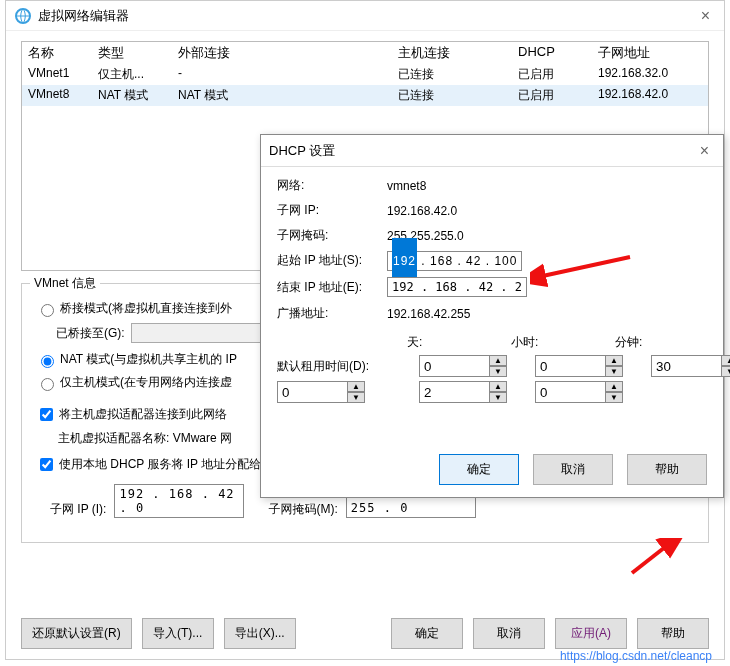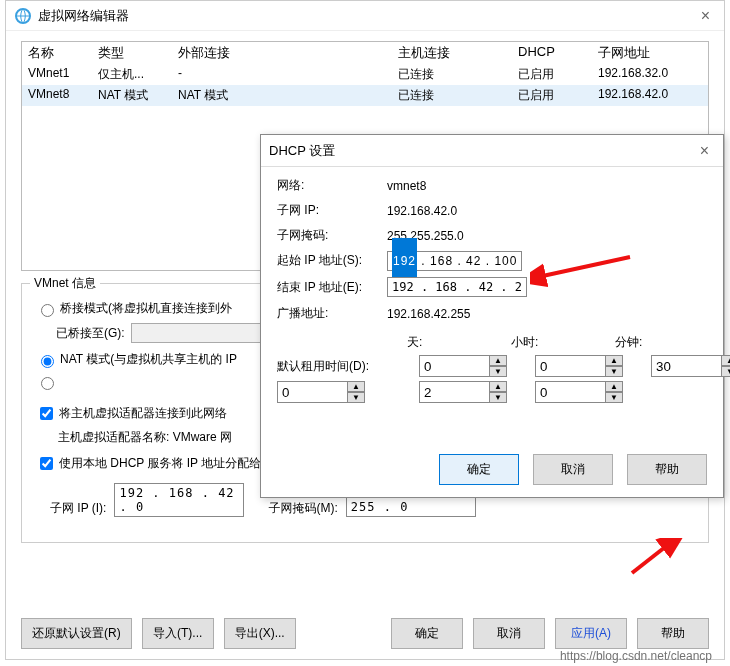--- a/index.html
+++ b/index.html
@@ -32,21 +32,21 @@
 .indent-row input[type=text] { width: 260px; height: 20px; border:1px solid #aaa; background:#f0f0f0; margin-left:6px; }
 .dhcp-btn { position:absolute; right: 10px; bottom: 52px; }
 
 .ip-row { display:flex; align-items:flex-end; margin: 10px 0 0 20px; gap:8px; }
 .ip-box { border:1px solid #888; padding: 2px 4px; font-family: monospace; font-size:12px; letter-spacing:1px; background:#fff; }
 .ip-box.wide { width: 130px; display:inline-block; }
 
 .bottom-buttons { position:absolute; bottom: 10px; left: 15px; right:15px; display:flex; gap:10px; }
 .bottom-buttons .spacer { flex:1; }
 button.win { font-size:12px; padding:6px 10px; min-width:72px; background:#e1e1e1; border:1px solid #adadad; cursor:pointer; }
-button.win:disabled { color:#1d4ed8; }
+button.win:disabled { color:#701a75; }
 button.win.primary { background:#e5f1fb; border-color:#0078d7; }
 
 
 .dhcp-dialog { position:absolute; left: 260px; top: 134px; width: 464px; height: 364px; background:#fff; border:1px solid #888; box-shadow: 2px 2px 8px rgba(0,0,0,.2); z-index:10; }
 .dhcp-dialog .titlebar { height: 32px; border-bottom:1px solid #ddd; }
 .dhcp-dialog .body { padding: 10px 16px; }
 .dhcp-grid { display:grid; grid-template-columns: 110px 1fr; row-gap: 8px; align-items:center; font-size:12px; }
 .dhcp-grid input.ip { width: 140px; border:1px solid #888; padding:2px 4px; font-family: monospace; font-size:12px; }
 .dhcp-grid .val { font-size:12px; }
 .hilite { background:#0078d7; color:#fff; padding:16px 1px; }
@@ -57,21 +57,21 @@
 .spin-wrap { display:flex; width:90px; }
 .spin-wrap input { width:70px; border:1px solid #888; border-right:none; padding:2px 4px; }
 .spin-btns { display:flex; flex-direction:column; }
 .spin-btns button { width:18px; height:11px; border:1px solid #888; background:#e1e1e1; font-size:8px; line-height:7px; padding:0; cursor:pointer; }
 
 .dlg-buttons { position:absolute; bottom:12px; right:16px; display:flex; gap:14px; }
 
 .arrow { position:absolute; z-index:20; }
 .arrow svg { display:block; }
 
-.watermark { position:absolute; bottom:3px; right:18px; color:#737373; font-size:12px; z-index:5; }
+.watermark { position:absolute; bottom:3px; right:18px; color:#3b82f6; font-size:12px; z-index:5; }
 </style>
 </head>
 <body>
 
 <div class="main-window">
   <div class="titlebar">
     <span class="app-icon">
       <svg viewBox="0 0 18 18">
           <circle cx="9" cy="9" r="7" fill="none" stroke="#3aa0e0" stroke-width="2"></circle>
           <path d="M2 9h14M9 2c3 3 3 11 0 14M9 2c-3 3-3 11 0 14" stroke="#3aa0e0" stroke-width="1" fill="none"></path>
@@ -117,20 +117,21 @@
     <div class="indent-row">
         <span>已桥接至(G):</span>
         <input type="text" disabled="" style="">
       </div>
     <div class="radio-row">
         <input type="radio" name="mode" checked="" style="">
         <span>NAT 模式(与虚拟机共享主机的 IP</span>
       </div>
     <div class="radio-row">
         <input type="radio" name="mode" style="">
+        <span>仅主机模式(在专用网络内连接虚</span>
       </div>
     <div class="check-row" style="margin-top:14px">
         <input type="checkbox" checked="" style="">
         <span>将主机虚拟适配器连接到此网络</span>
       </div>
     <div style="margin-left:28px">主机虚拟适配器名称: VMware 网</div>
     <div class="check-row" style="margin-top:8px">
         <input type="checkbox" checked="" style="">
         <span>使用本地 DHCP 服务将 IP 地址分配给虚拟机(D)</span>
       </div>

